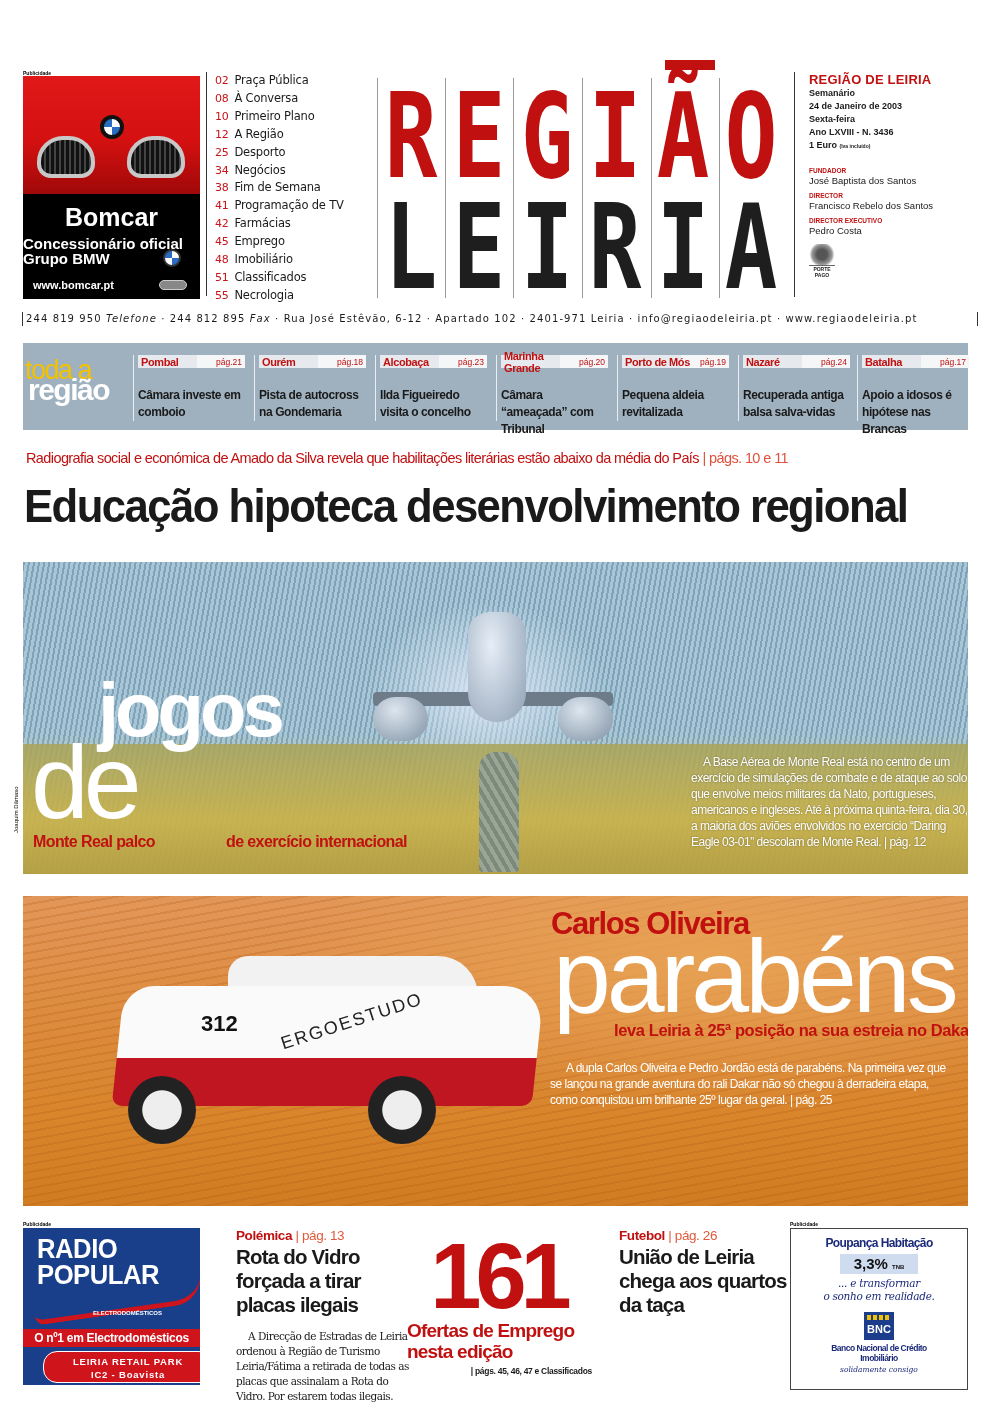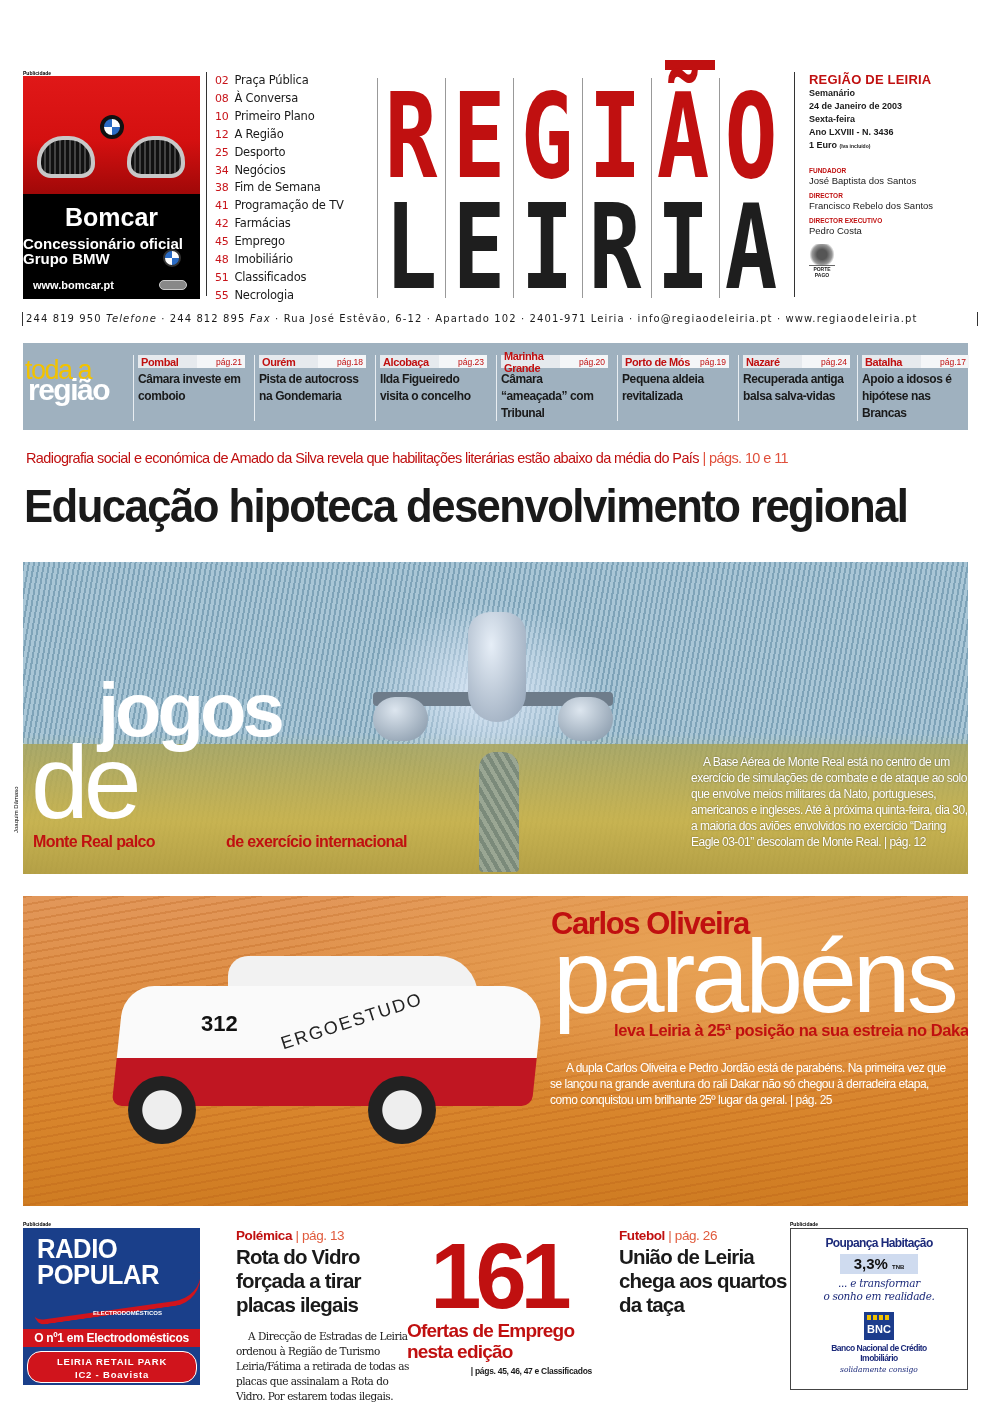--- a/index.html
+++ b/index.html
@@ -50,21 +50,21 @@
 
   
   .strip { left: 23px; top: 343px; width: 945px; height: 87px; background: #9fb1bf; }
   .strip .brand { position: absolute; left: 2px; top: 10px; width: 110px; height: 60px; }
   .strip .brand .t1 { position: absolute; left: 0; top: 2px; color: #f2c200; font-size: 27px; letter-spacing: -1.5px; font-family: "Liberation Sans", sans-serif; z-index: 2; }
   .strip .brand .t2 { position: absolute; left: 3px; top: 20px; color: #fff; font-size: 30px; font-weight: bold; letter-spacing: -1.5px; font-family: "Liberation Sans", sans-serif; }
   .strip .item { position: absolute; top: 12px; width: 112px; height: 66px; border-left: 1px solid #e9eef2; padding-left: 4px; }
   .strip .item .hd { display: flex; justify-content: space-between; align-items: center; height: 13px; background: linear-gradient(90deg, #e6eaee 0 55%, #f4f6f8 55% 100%); padding: 0 3px; }
   .strip .item .town { color: #c01010; font-weight: bold; font-size: 11px; letter-spacing: -0.4px; }
   .strip .item .pg { color: #c01010; font-size: 8.5px; }
-  .strip .item .txt { font-size: 12px; font-weight: bold; color: #1a1a1a; line-height: 17px; margin-top: 3px; letter-spacing: -0.4px; font-family: "Liberation Sans Narrow", "Liberation Sans", sans-serif; }
+  .strip .item .txt { font-size: 12px; font-weight: bold; color: #1a1a1a; line-height: 17px; margin-top: 19px; letter-spacing: -0.4px; font-family: "Liberation Sans Narrow", "Liberation Sans", sans-serif; }
 
   
   .kicker { left: 26px; top: 450px; color: #c01010; font-size: 14.5px; letter-spacing: -0.6px; white-space: nowrap; }
   .kicker .pg { color: #e0503c; }
   .headline { left: 24px; top: 478px; font-size: 47px; font-weight: bold; letter-spacing: -1.7px; white-space: nowrap; color: #1a1a1a; transform: scaleX(0.93); transform-origin: left; }
 
   
   .photo1 { left: 23px; top: 562px; width: 945px; height: 312px; overflow: hidden;
     background:
       radial-gradient(ellipse 170px 130px at 49% 42%, rgba(225,235,250,0.85), rgba(170,190,210,0) 70%),
@@ -105,21 +105,21 @@
   .photo2 .sub { position: absolute; left: 547px; top: 125px; color: #c01010; font-size: 16.5px; font-weight: bold; letter-spacing: -0.4px; white-space: nowrap; padding-left: 44px; }
   .photo2 .body { position: absolute; left: 527px; top: 164px; width: 408px; color: #fff; font-size: 12px; line-height: 16px; letter-spacing: -0.5px; text-indent: 16px; }
 
   
   .radio { left: 23px; top: 1228px; width: 177px; height: 157px; background: #1a3f8a; overflow: hidden; }
   .radio .t1, .radio .t2 { position: absolute; left: 14px; color: #fff; font-weight: bold; font-size: 27px; letter-spacing: -0.5px; line-height: 27px; transform: scaleX(0.95); transform-origin: left; }
   .radio .t1 { top: 8px; } .radio .t2 { top: 34px; }
   .radio .swoosh { position: absolute; left: 10px; top: 56px; width: 170px; height: 30px; border-bottom: 5px solid #d0141c; border-radius: 0 0 120px 40px; transform: rotate(-8deg); }
   .radio .elec { position: absolute; left: 70px; top: 82px; color: #fff; font-size: 6px; font-weight: bold; }
   .radio .n1 { position: absolute; left: 0; top: 101px; width: 177px; height: 18px; background: #d0141c; color: #fff; font-weight: bold; font-size: 12px; text-align: center; line-height: 18px; white-space: nowrap; letter-spacing: -0.3px; }
-  .radio .park { position: absolute; left: 4px; top: 123px; width: 170px; height: 32px; background: #d0141c; border: 1px solid #fff; border-radius: 14px; color: #fff; font-weight: bold; font-size: 9.5px; text-align: center; line-height: 13px; padding-top: 3px; letter-spacing: 0.8px; }
+  .radio .park { position: absolute; left: 20px; top: 123px; width: 170px; height: 32px; background: #d0141c; border: 1px solid #fff; border-radius: 14px; color: #fff; font-weight: bold; font-size: 9.5px; text-align: center; line-height: 13px; padding-top: 3px; letter-spacing: 0.8px; }
 
   .story { position: absolute; width: 180px; margin-left: 21px; }
   .story .kick { color: #c01010; font-size: 13.5px; font-weight: bold; letter-spacing: -0.4px; }
   .story .kick .pg { color: #e05a3c; font-weight: normal; }
   .story .h { font-size: 20.5px; font-weight: bold; line-height: 24px; letter-spacing: -0.8px; color: #1a1a1a; margin-top: 2px; }
   .story .b { font-family: "DejaVu Serif", serif; font-size: 10.5px; line-height: 15px; margin-top: 12px; text-indent: 12px; letter-spacing: -0.5px; color: #1a1a1a; }
   .s1 { left: 215px; top: 1228px; }
   .s2 { left: 598px; top: 1228px; }
 
   .jobs { left: 404px; top: 1232px; width: 188px; }

